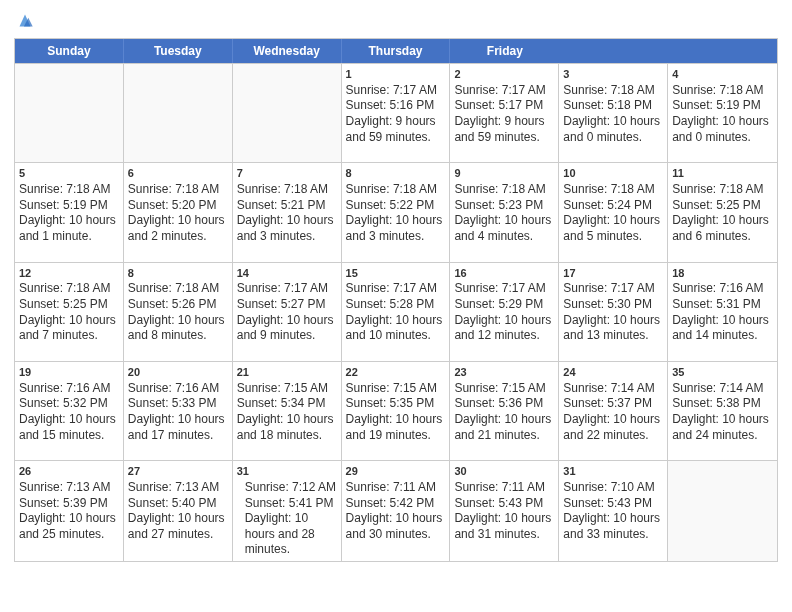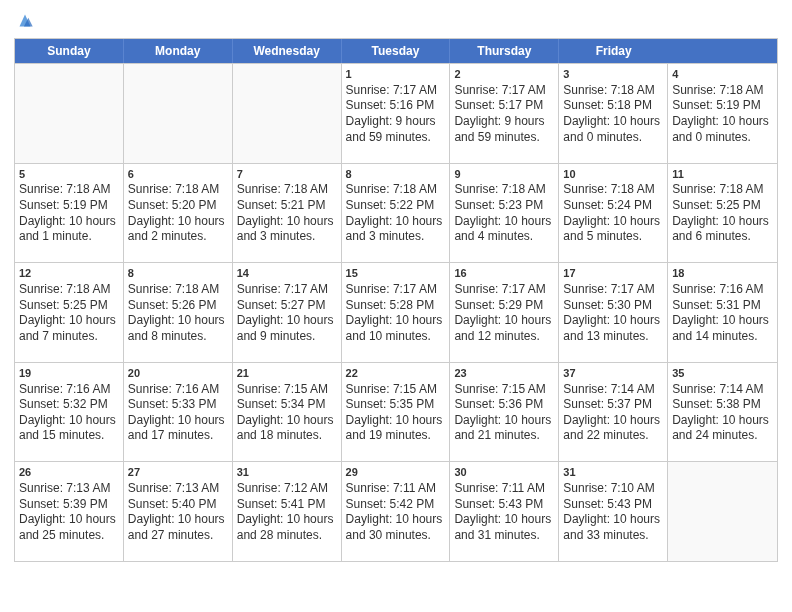--- a/index.html
+++ b/index.html
@@ -129,23 +129,22 @@
     </div>
     <div class="title-block">
       <div class="month-title"></div>
       <div class="location"></div>
     </div>
   </div>
 
   <div class="calendar">
     <div class="cal-header" id="cal-header">
         <div class="cal-header-cell">Sunday</div>
-        <div class="cal-header-cell">Monday</div>
+        <div class="cal-header-cell">Tuesday</div>
         <div class="cal-header-cell">Wednesday</div>
-        <div class="cal-header-cell">Tuesday</div>
         <div class="cal-header-cell">Thursday</div>
         <div class="cal-header-cell">Friday</div>
       </div>
     <div class="cal-body" id="cal-body">
         <div class="cal-row">
           <div class="cal-cell empty"></div>
           <div class="cal-cell empty"></div>
           <div class="cal-cell empty"></div>
           <div class="cal-cell">
             <span class="day-num">1</span>
@@ -285,21 +284,21 @@
 Sunset: 5:35 PM
 Daylight: 10 hours and 19 minutes.</div>
           </div>
           <div class="cal-cell">
             <span class="day-num">23</span>
             <div class="cell-text" style="white-space: pre-line;">Sunrise: 7:15 AM
 Sunset: 5:36 PM
 Daylight: 10 hours and 21 minutes.</div>
           </div>
           <div class="cal-cell">
-            <span class="day-num">37</span>
+            <span class="day-num">24</span>
             <div class="cell-text" style="white-space: pre-line;">Sunrise: 7:14 AM
 Sunset: 5:37 PM
 Daylight: 10 hours and 22 minutes.</div>
           </div>
           <div class="cal-cell">
             <span class="day-num">35</span>
             <div class="cell-text" style="white-space: pre-line;">Sunrise: 7:14 AM
 Sunset: 5:38 PM
 Daylight: 10 hours and 24 minutes.</div>
           </div>
@@ -312,21 +311,21 @@
 Daylight: 10 hours and 25 minutes.</div>
           </div>
           <div class="cal-cell">
             <span class="day-num">27</span>
             <div class="cell-text" style="white-space: pre-line;">Sunrise: 7:13 AM
 Sunset: 5:40 PM
 Daylight: 10 hours and 27 minutes.</div>
           </div>
           <div class="cal-cell">
             <span class="day-num">31</span>
-            <div class="cell-text" style="white-space: pre-line;">Sunrise: 7:12 AM
+            <div class="cell-text" style="white-space: pre-line; margin-left: 8px;">Sunrise: 7:12 AM
 Sunset: 5:41 PM
 Daylight: 10 hours and 28 minutes.</div>
           </div>
           <div class="cal-cell">
             <span class="day-num">29</span>
             <div class="cell-text" style="white-space: pre-line;">Sunrise: 7:11 AM
 Sunset: 5:42 PM
 Daylight: 10 hours and 30 minutes.</div>
           </div>
           <div class="cal-cell">

